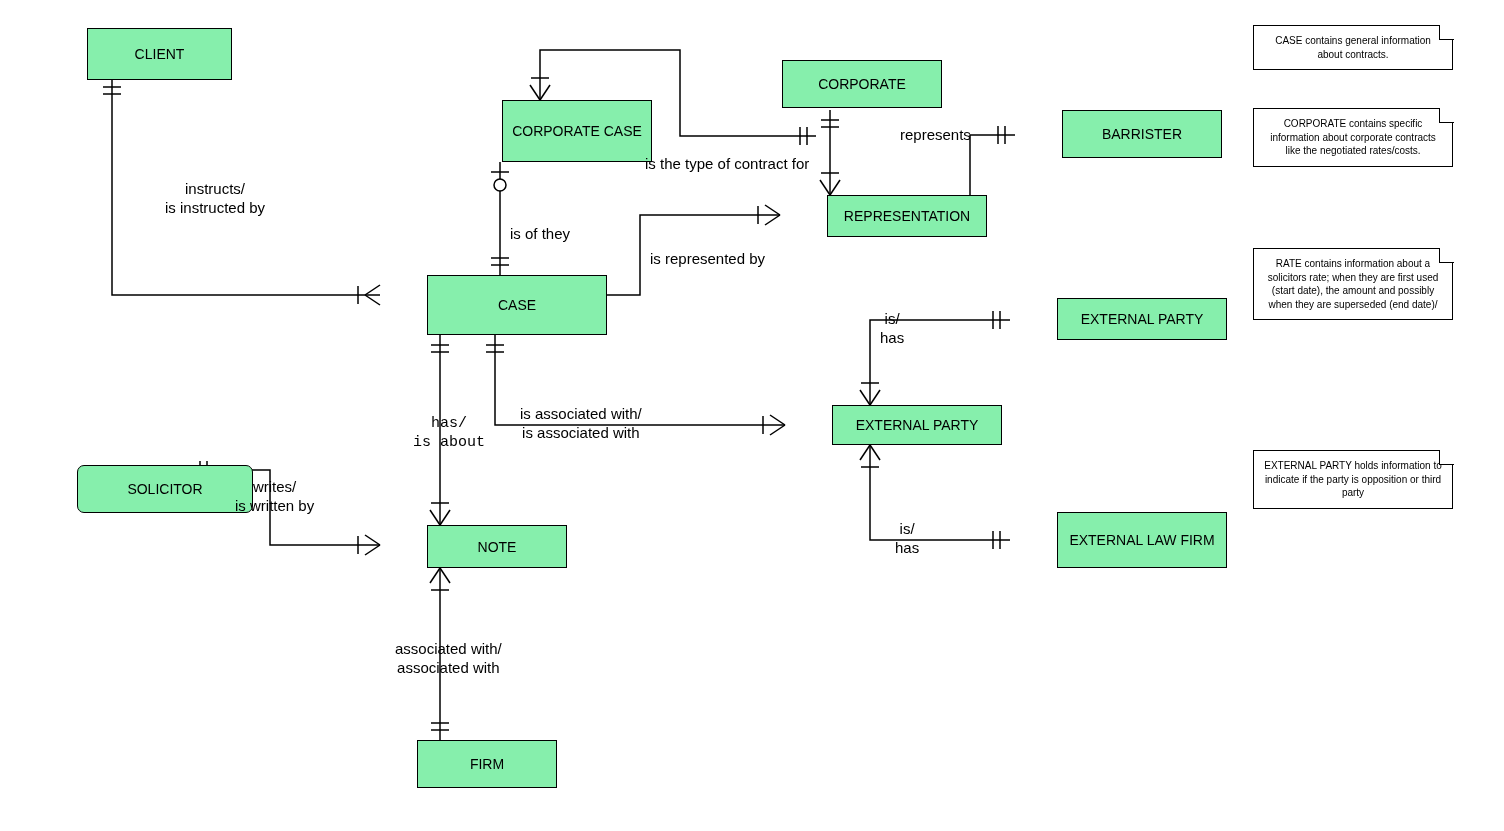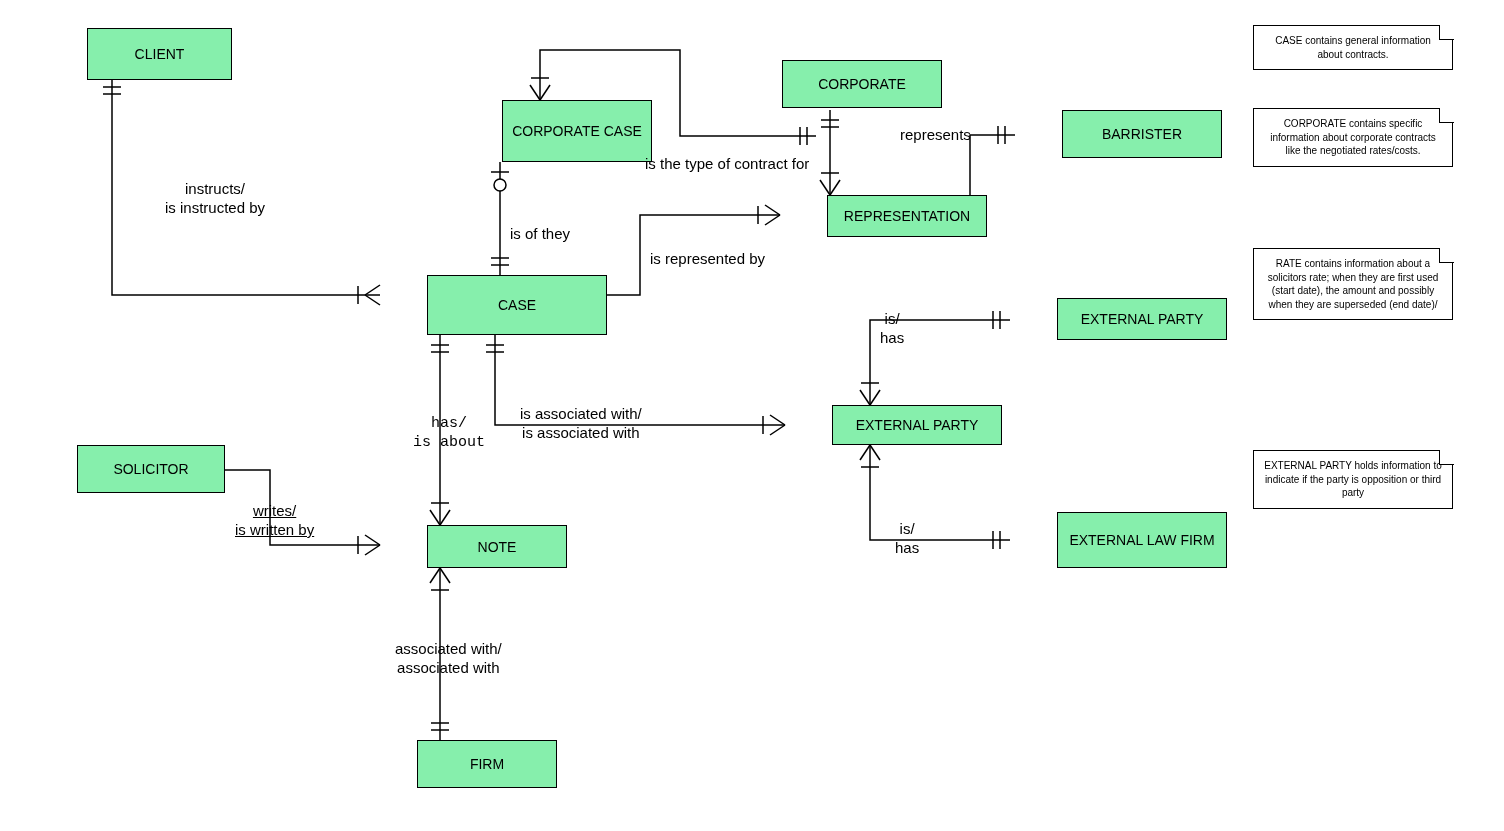--- a/index.html
+++ b/index.html
@@ -170,33 +170,33 @@
 </svg>
 
 <div class="entity" style="left:40px; top:28px; width:145px; height:52px;">CLIENT</div>
 <div class="entity" style="left:455px; top:100px; width:150px; height:62px;">CORPORATE CASE</div>
 <div class="entity" style="left:735px; top:60px; width:160px; height:48px;">CORPORATE</div>
 <div class="entity" style="left:1015px; top:110px; width:160px; height:48px;">BARRISTER</div>
 <div class="entity" style="left:780px; top:195px; width:160px; height:42px;">REPRESENTATION</div>
 <div class="entity" style="left:380px; top:275px; width:180px; height:60px;">CASE</div>
 <div class="entity" style="left:1010px; top:298px; width:170px; height:42px;">EXTERNAL PARTY</div>
 <div class="entity" style="left:785px; top:405px; width:170px; height:40px;">EXTERNAL PARTY</div>
-<div class="entity" style="left:30px; top:445px; width:148px; height:48px;">SOLICITOR</div>
+<div class="entity" style="left:30px; top:465px; width:176px; height:48px;border-radius:7px;">SOLICITOR</div>
 <div class="entity" style="left:380px; top:525px; width:140px; height:43px;">NOTE</div>
 <div class="entity" style="left:1010px; top:512px; width:170px; height:56px;">EXTERNAL LAW FIRM</div>
 <div class="entity" style="left:370px; top:740px; width:140px; height:48px;">FIRM</div>
 
 <div class="label" style="left:165px; top:180px;">instructs/<br>is instructed by</div>
 <div class="label" style="left:510px; top:225px;">is of they</div>
 <div class="label" style="left:645px; top:155px;">is the type of contract for</div>
 <div class="label" style="left:650px; top:250px;">is represented by</div>
 <div class="label" style="left:900px; top:126px;">represents</div>
 <div class="label" style="left:413px; top:415px;font-family:Liberation Mono, monospace;">has/<br>is about</div>
 <div class="label" style="left:520px; top:405px;">is associated with/<br>is associated with</div>
 <div class="label" style="left:880px; top:310px;">is/<br>has</div>
 <div class="label" style="left:895px; top:520px;">is/<br>has</div>
-<div class="label" style="left:235px; top:502px;text-decoration:underline;">writes/<br>is written by</div>
+<div class="label" style="left:235px; top:478px;">writes/<br>is written by</div>
 <div class="label" style="left:395px; top:640px;">associated with/<br>associated with</div>
 
 <div class="note" style="left:1253px; top:25px; width:200px;">CASE contains general information about contracts.</div>
 <div class="note" style="left:1253px; top:108px; width:200px;">CORPORATE contains specific information about corporate contracts like the negotiated rates/costs.</div>
 <div class="note" style="left:1253px; top:248px; width:200px;">RATE contains information about a solicitors rate; when they are first used (start date), the amount and possibly when they are superseded (end date)/</div>
 <div class="note" style="left:1253px; top:450px; width:200px;">EXTERNAL PARTY holds information to indicate if the party is opposition or third party</div>
 
 </body></html>

